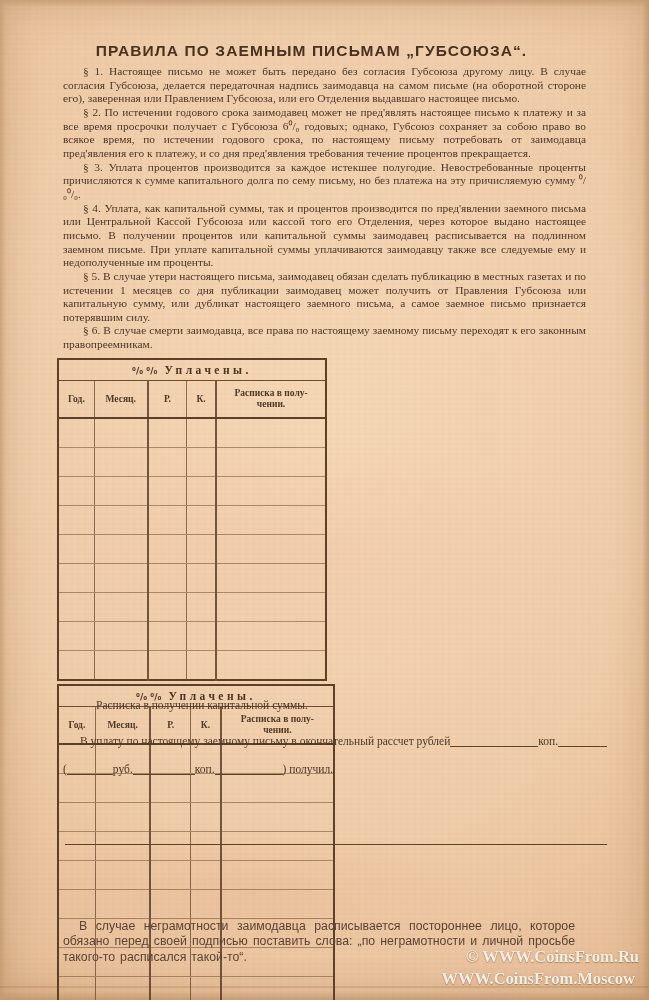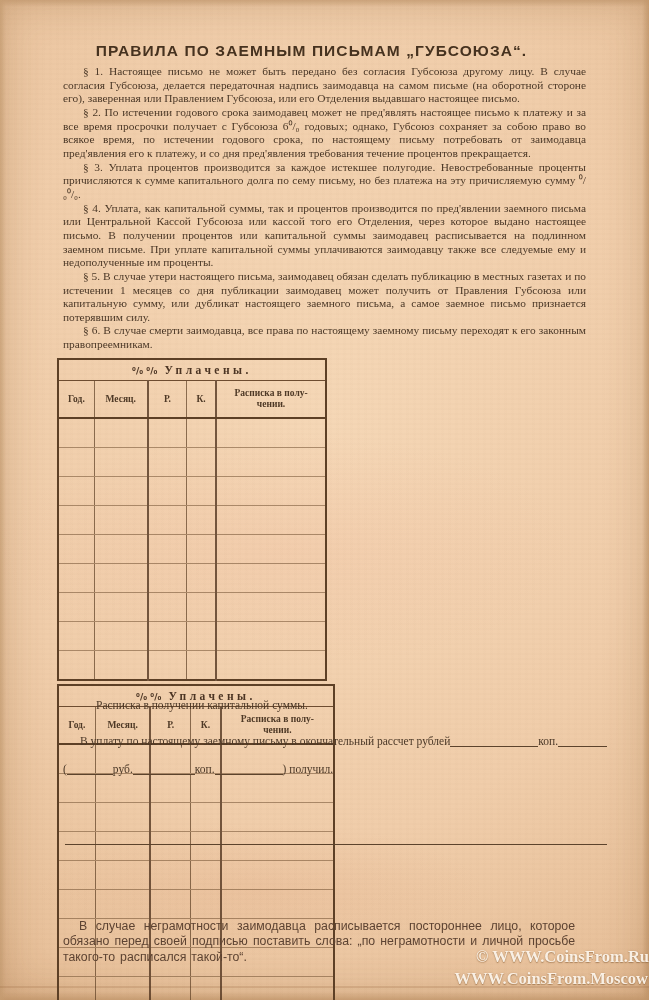--- a/index.html
+++ b/index.html
@@ -68,22 +68,22 @@
 
   .footer-note{position:absolute;top:919px;left:63px;width:512px;
     font-family:"Liberation Sans", sans-serif;font-size:12.3px;line-height:15.4px;
     color:#5d4332;text-align:justify;text-indent:16px;word-spacing:1.5px;}
   .footer-note p{margin:0;}
 
   .watermark{position:absolute;top:946px;right:0;text-align:right;
     font-family:"Liberation Serif", serif;font-weight:bold;font-size:16.5px;line-height:22px;
     color:rgba(255,249,240,0.92);
     text-shadow:0 1px 1px rgba(138,98,58,0.6), 0 0 2px rgba(160,115,70,0.4);}
-  .watermark .l1{}
-  .watermark .l2{padding-right:1px;text-align:center;}
+  .watermark .l1{padding-right:10px;}
+  .watermark .l2{padding-right:14px;text-align:center;}
 </style>
 </head>
 <body>
 
 <div class="page">
   <div class="grain"></div>
   <div class="edge top"></div>
   <div class="edge bottom"></div>
   <div class="edge left"></div>
   <div class="edge right"></div>

